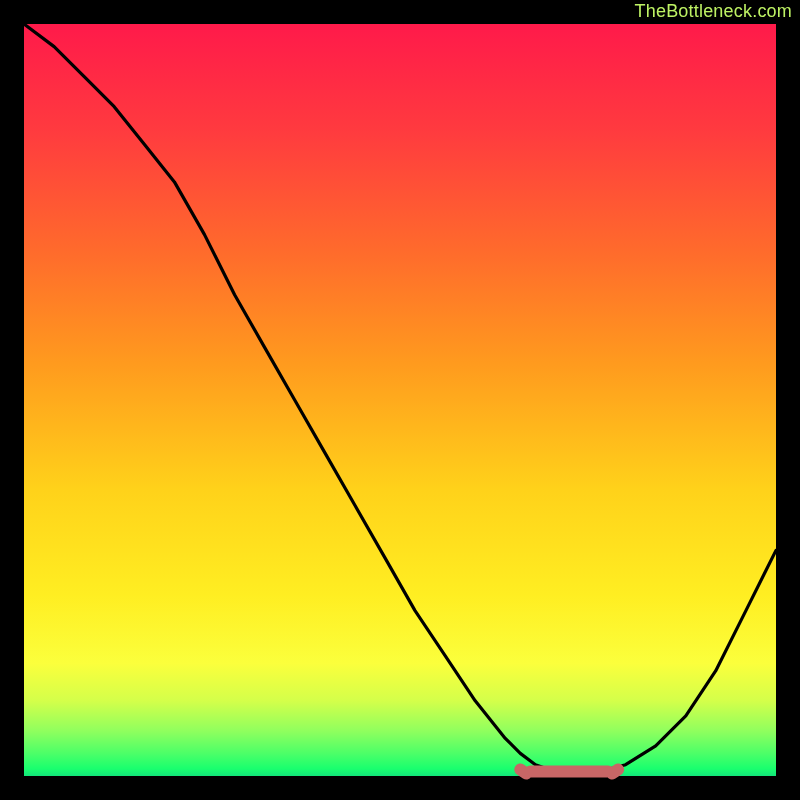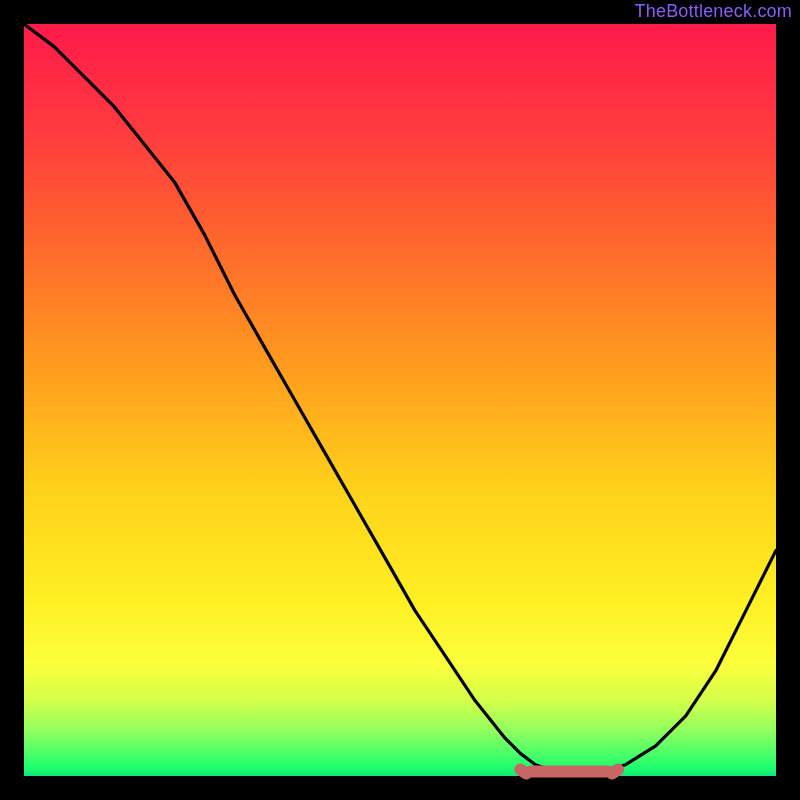--- a/index.html
+++ b/index.html
@@ -33,21 +33,21 @@
       #d4ff4a 90%,
       #90ff5e 94%,
       #4cff68 97%,
       #1aff6e 99%,
       #12e67a 100%);
   }
   .watermark {
     position: absolute;
     top: 2px;
     right: 8px;
-    color: #8b5cf6;
+    color: #bef264;
     font: 18px/1 Arial, Helvetica, sans-serif;
     letter-spacing: 0.2px;
     user-select: none;
   }
   svg.curve {
     position: absolute;
     left: 0;
     top: 0;
     width: 752px;
     height: 752px;

